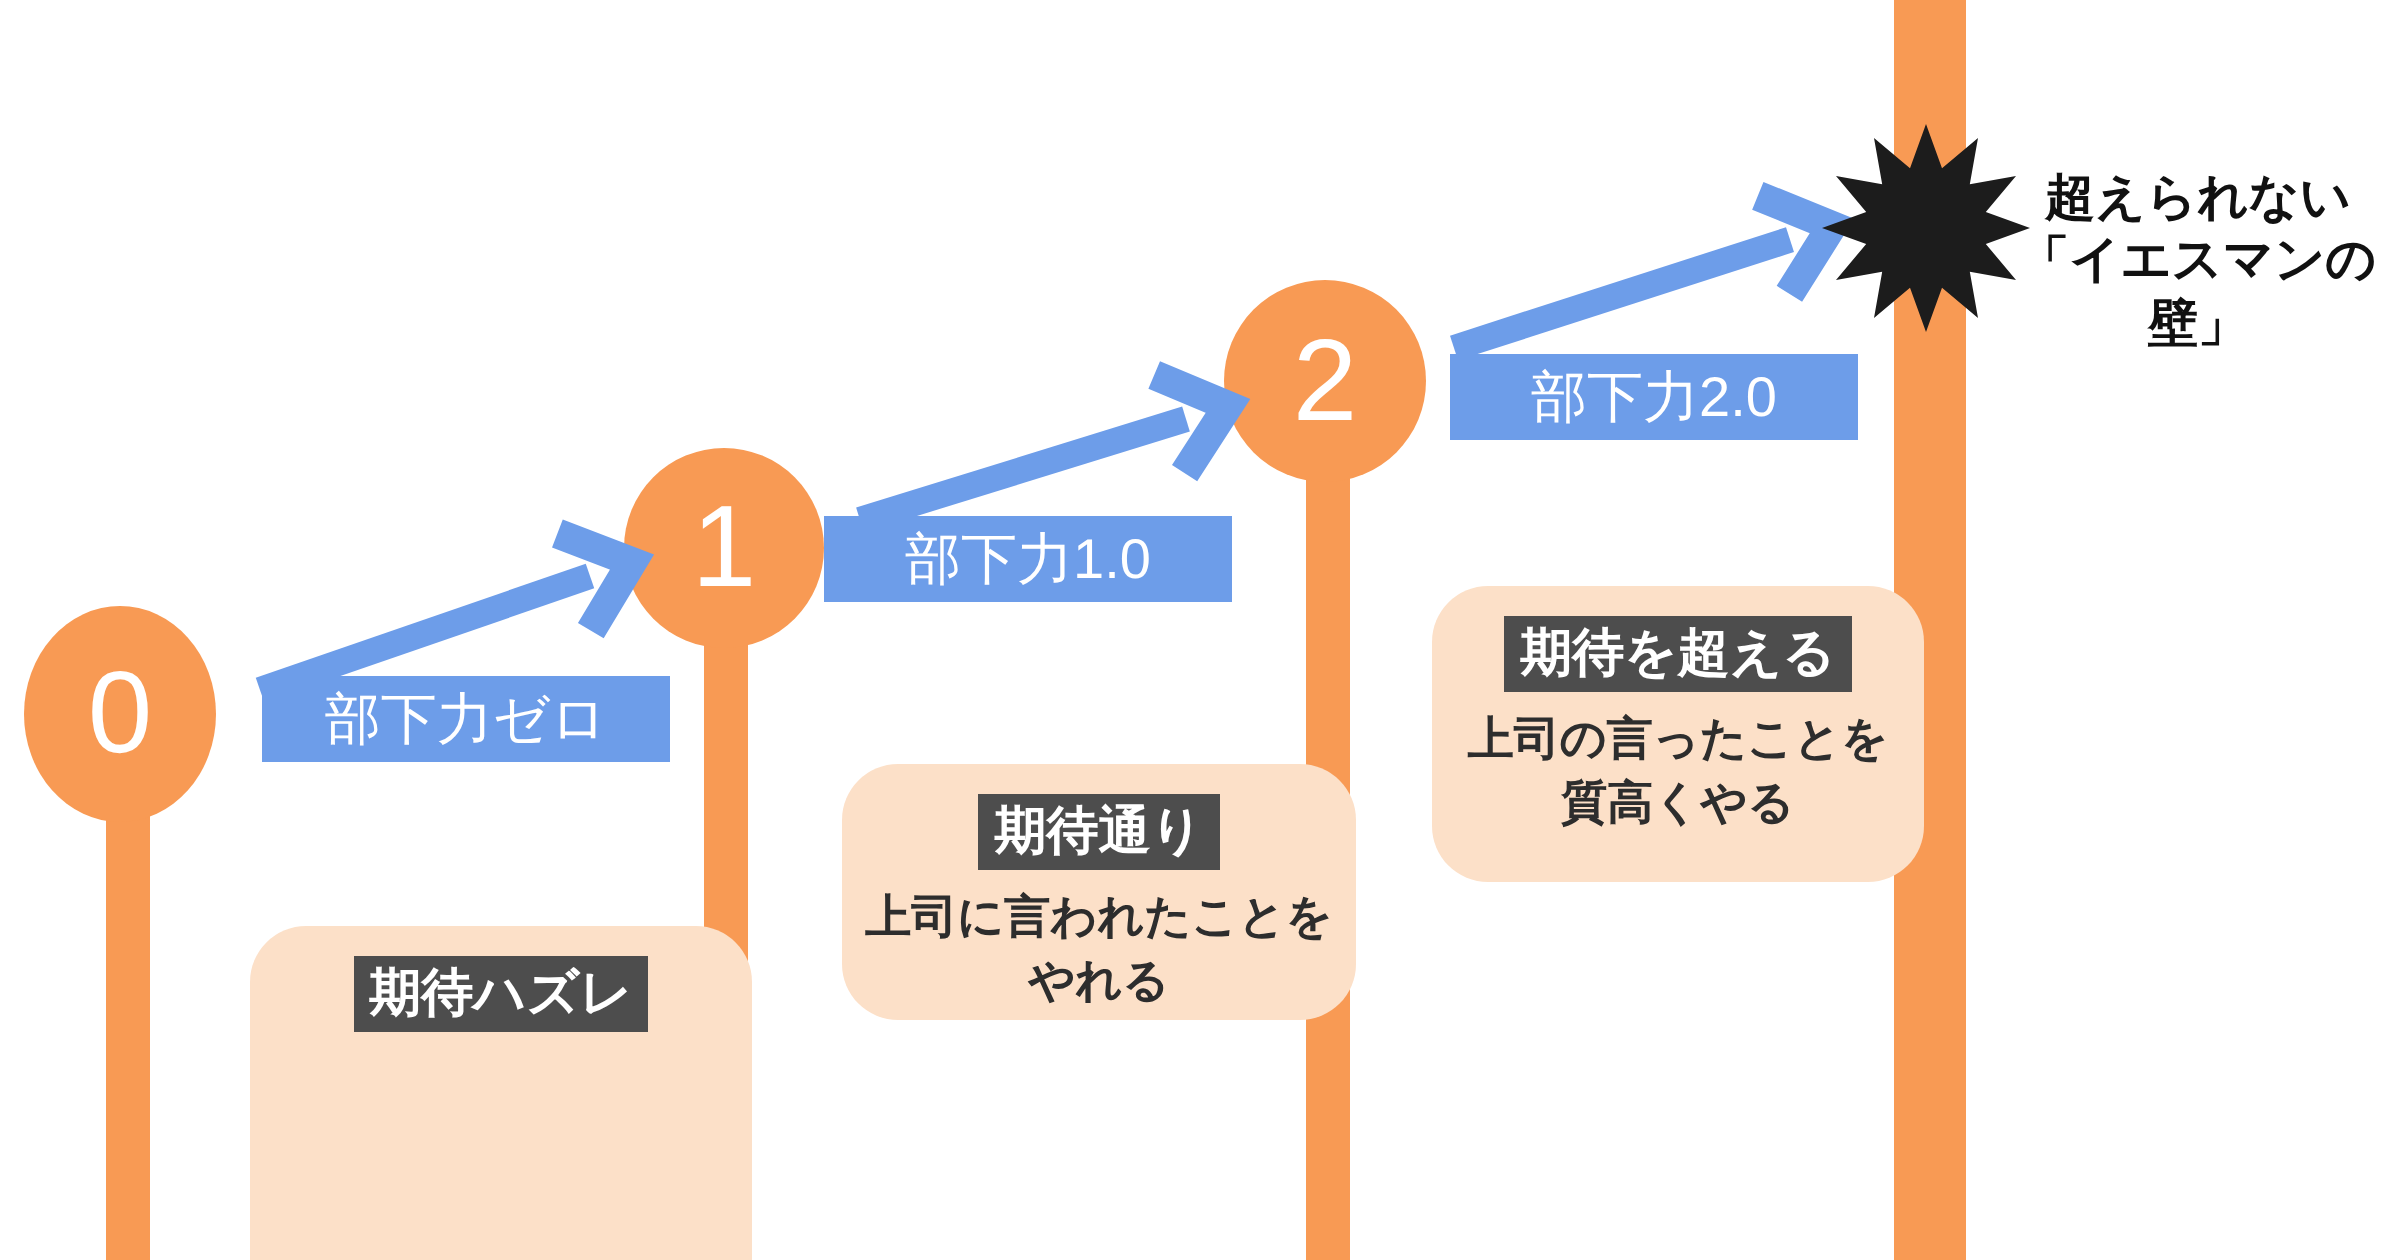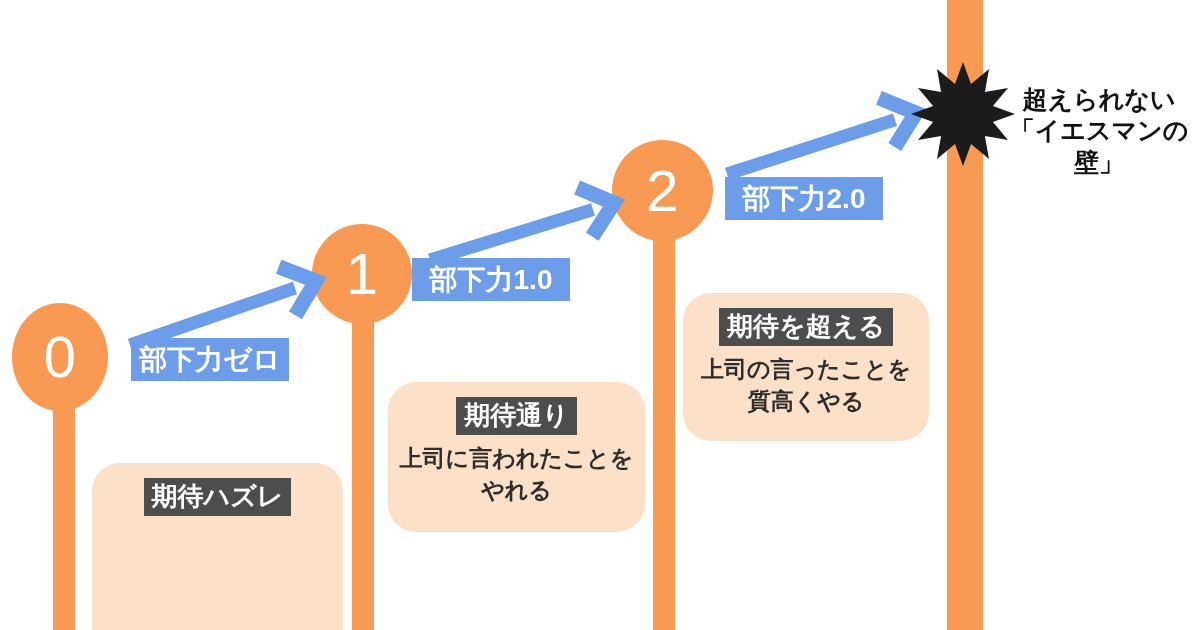--- a/index.html
+++ b/index.html
@@ -25,32 +25,32 @@
   }
   .c0{left:12px;top:303px;width:96px;height:108px;}
   .c1{left:312px;top:224px;width:100px;height:100px;}
   .c2{left:612px;top:140px;width:101px;height:101px;}
   .p0{left:53px;top:398px;width:22px;height:232px;}
   .p1{left:352px;top:315px;width:22px;height:315px;}
   .p2{left:653px;top:233px;width:22px;height:397px;}
   .skill-label{
     position:absolute;background:var(--blue);color:var(--white);
     display:flex;align-items:center;justify-content:center;
-    font-size:28px;font-weight:700;width:158px;height:43px;
+    font-size:28px;font-weight:400;width:204px;height:43px;
   }
   .l0{left:131px;top:338px;}
   .l1{left:412px;top:258px;}
   .l2{left:725px;top:177px;}
   .card{
     position:absolute;background:var(--peach);border-radius:28px;
     display:flex;flex-direction:column;align-items:center;
-    padding-top:15px;text-align:center;
+    padding-top:15px;text-align:center;margin-left:33px;
   }
   .card0{left:92px;top:463px;width:251px;height:201px;}
-  .card1{left:388px;top:382px;width:257px;height:150px;}
+  .card1{left:388px;top:382px;width:257px;height:128px;}
   .card2{left:683px;top:293px;width:246px;height:148px;}
   .card-title{
     display:inline-block;background:var(--header_dark);color:var(--white);
     font-size:26px;font-weight:700;line-height:1.3;padding:2px 8px;
   }
   .card-body{
     margin-top:7px;font-size:23px;font-weight:700;color:var(--text_dark);line-height:1.4;
   }
   .svg-layer{position:absolute;left:0;top:0;width:1200px;height:630px;pointer-events:none;}
   .arrow-line{stroke:var(--blue);stroke-width:13;fill:none;}

